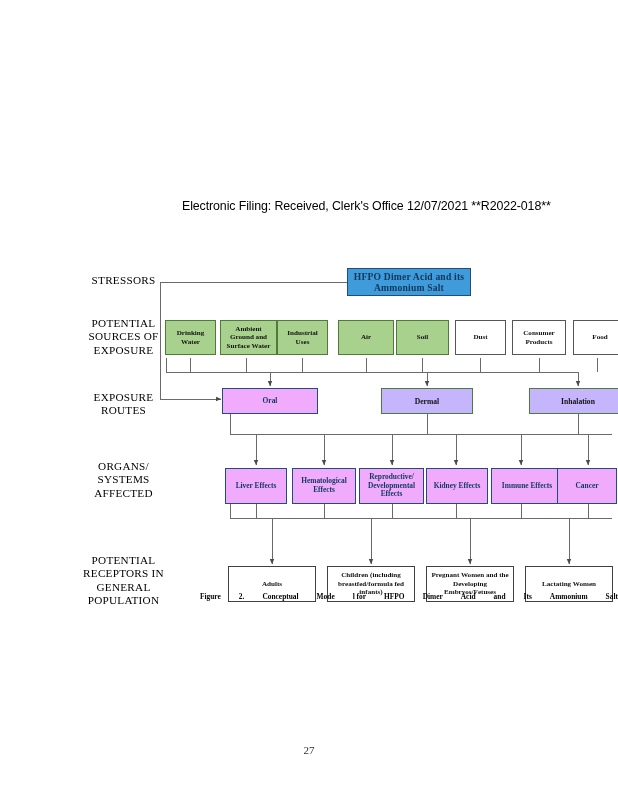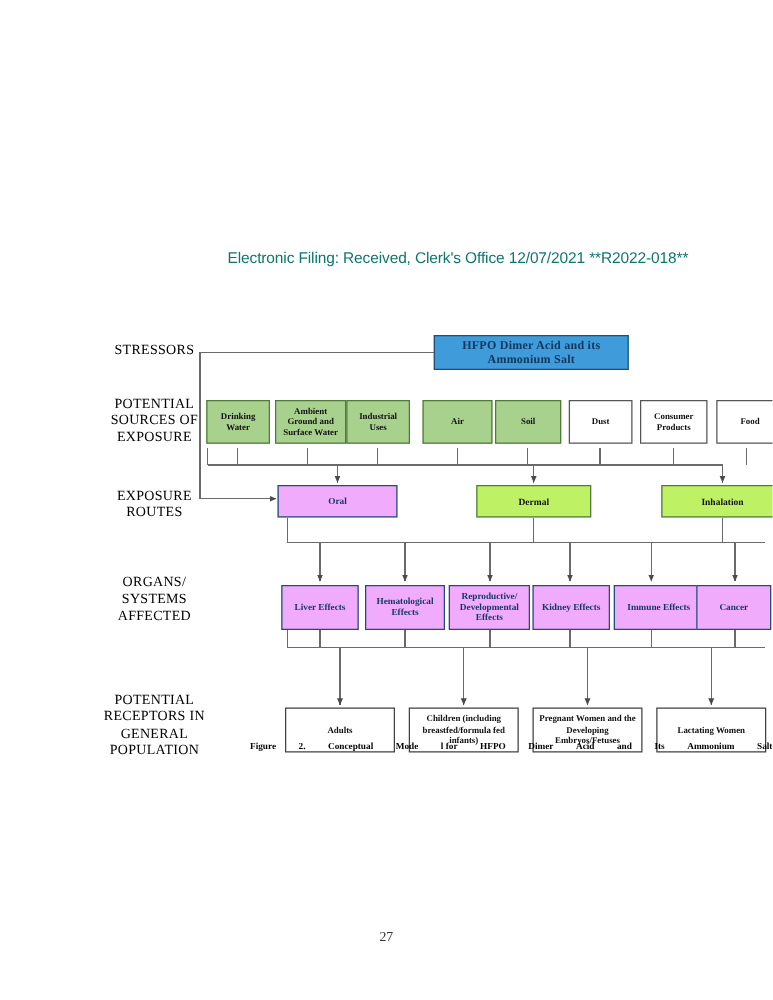--- a/index.html
+++ b/index.html
@@ -7,21 +7,21 @@
     width:618px;height:800px;background:#ffffff;position:relative;
     font-family:"Liberation Serif", serif;
     -webkit-font-smoothing:antialiased;
   }
   .page{position:absolute;inset:0;overflow:hidden;}
 
   
   .filing-stamp{
     position:absolute;left:182px;top:199px;width:430px;
     font-family:"Liberation Sans", sans-serif;
-    font-size:12.4px;color:#0f766e;white-space:nowrap;letter-spacing:-0.1px;
+    font-size:12.4px;color:#000000;white-space:nowrap;letter-spacing:-0.1px;
   }
 
   
   .row-label{
     position:absolute;
     font-family:"Liberation Serif", serif;
     font-weight:normal;font-size:11.2px;color:#000;
     line-height:13.4px;letter-spacing:0.25px;
     width:95px;
     text-align:center;
@@ -58,21 +58,21 @@
   }
   .node.white{
     background:#ffffff;border:1px solid #555555;
     font-size:7.1px;line-height:8.6px;
   }
   .node.blue{
     background:#f0abfc;border:1px solid #1f4e79;color:#10375c;
     font-size:7.4px;line-height:8.8px;
   }
   .node.greenroute{
-    background:#bef264;border:1px solid #4f7a3a;color:#111;
+    background:#c4b5fd;border:1px solid #4f7a3a;color:#111;
     font-size:7.6px;line-height:9px;
   }
   .node.receptor{
     background:#ffffff;border:1px solid #404040;color:#111;
     font-size:7.1px;line-height:8.6px;
   }
 
   
   .caption{
     position:absolute;left:200px;top:592px;width:418px;
@@ -151,21 +151,21 @@
         <path d="M521,504 L521,518"></path>
         <path d="M588,504 L588,518"></path>
 
         <path d="M272,518 L272,564" marker-end="url(#ah)"></path>
         <path d="M371,518 L371,564" marker-end="url(#ah)"></path>
         <path d="M470,518 L470,564" marker-end="url(#ah)"></path>
         <path d="M569,518 L569,564" marker-end="url(#ah)"></path>
       </g>
     </svg>
 
-    <div class="node title" style="left:347px;top:268px;width:156px;height:28px;">
+    <div class="node title" style="left:347px;top:268px;width:124px;height:28px;">
       <span class="t">HFPO Dimer Acid and its Ammonium Salt</span>
     </div>
 
     <div class="node green" style="left:165px;top:320px;width:51px;height:35px;">
       <span class="t">Drinking Water</span>
     </div>
     <div class="node green" style="left:220px;top:320px;width:57px;height:35px;">
       <span class="t">Ambient Ground and Surface Water</span>
     </div>
     <div class="node green" style="left:277px;top:320px;width:51px;height:35px;">

